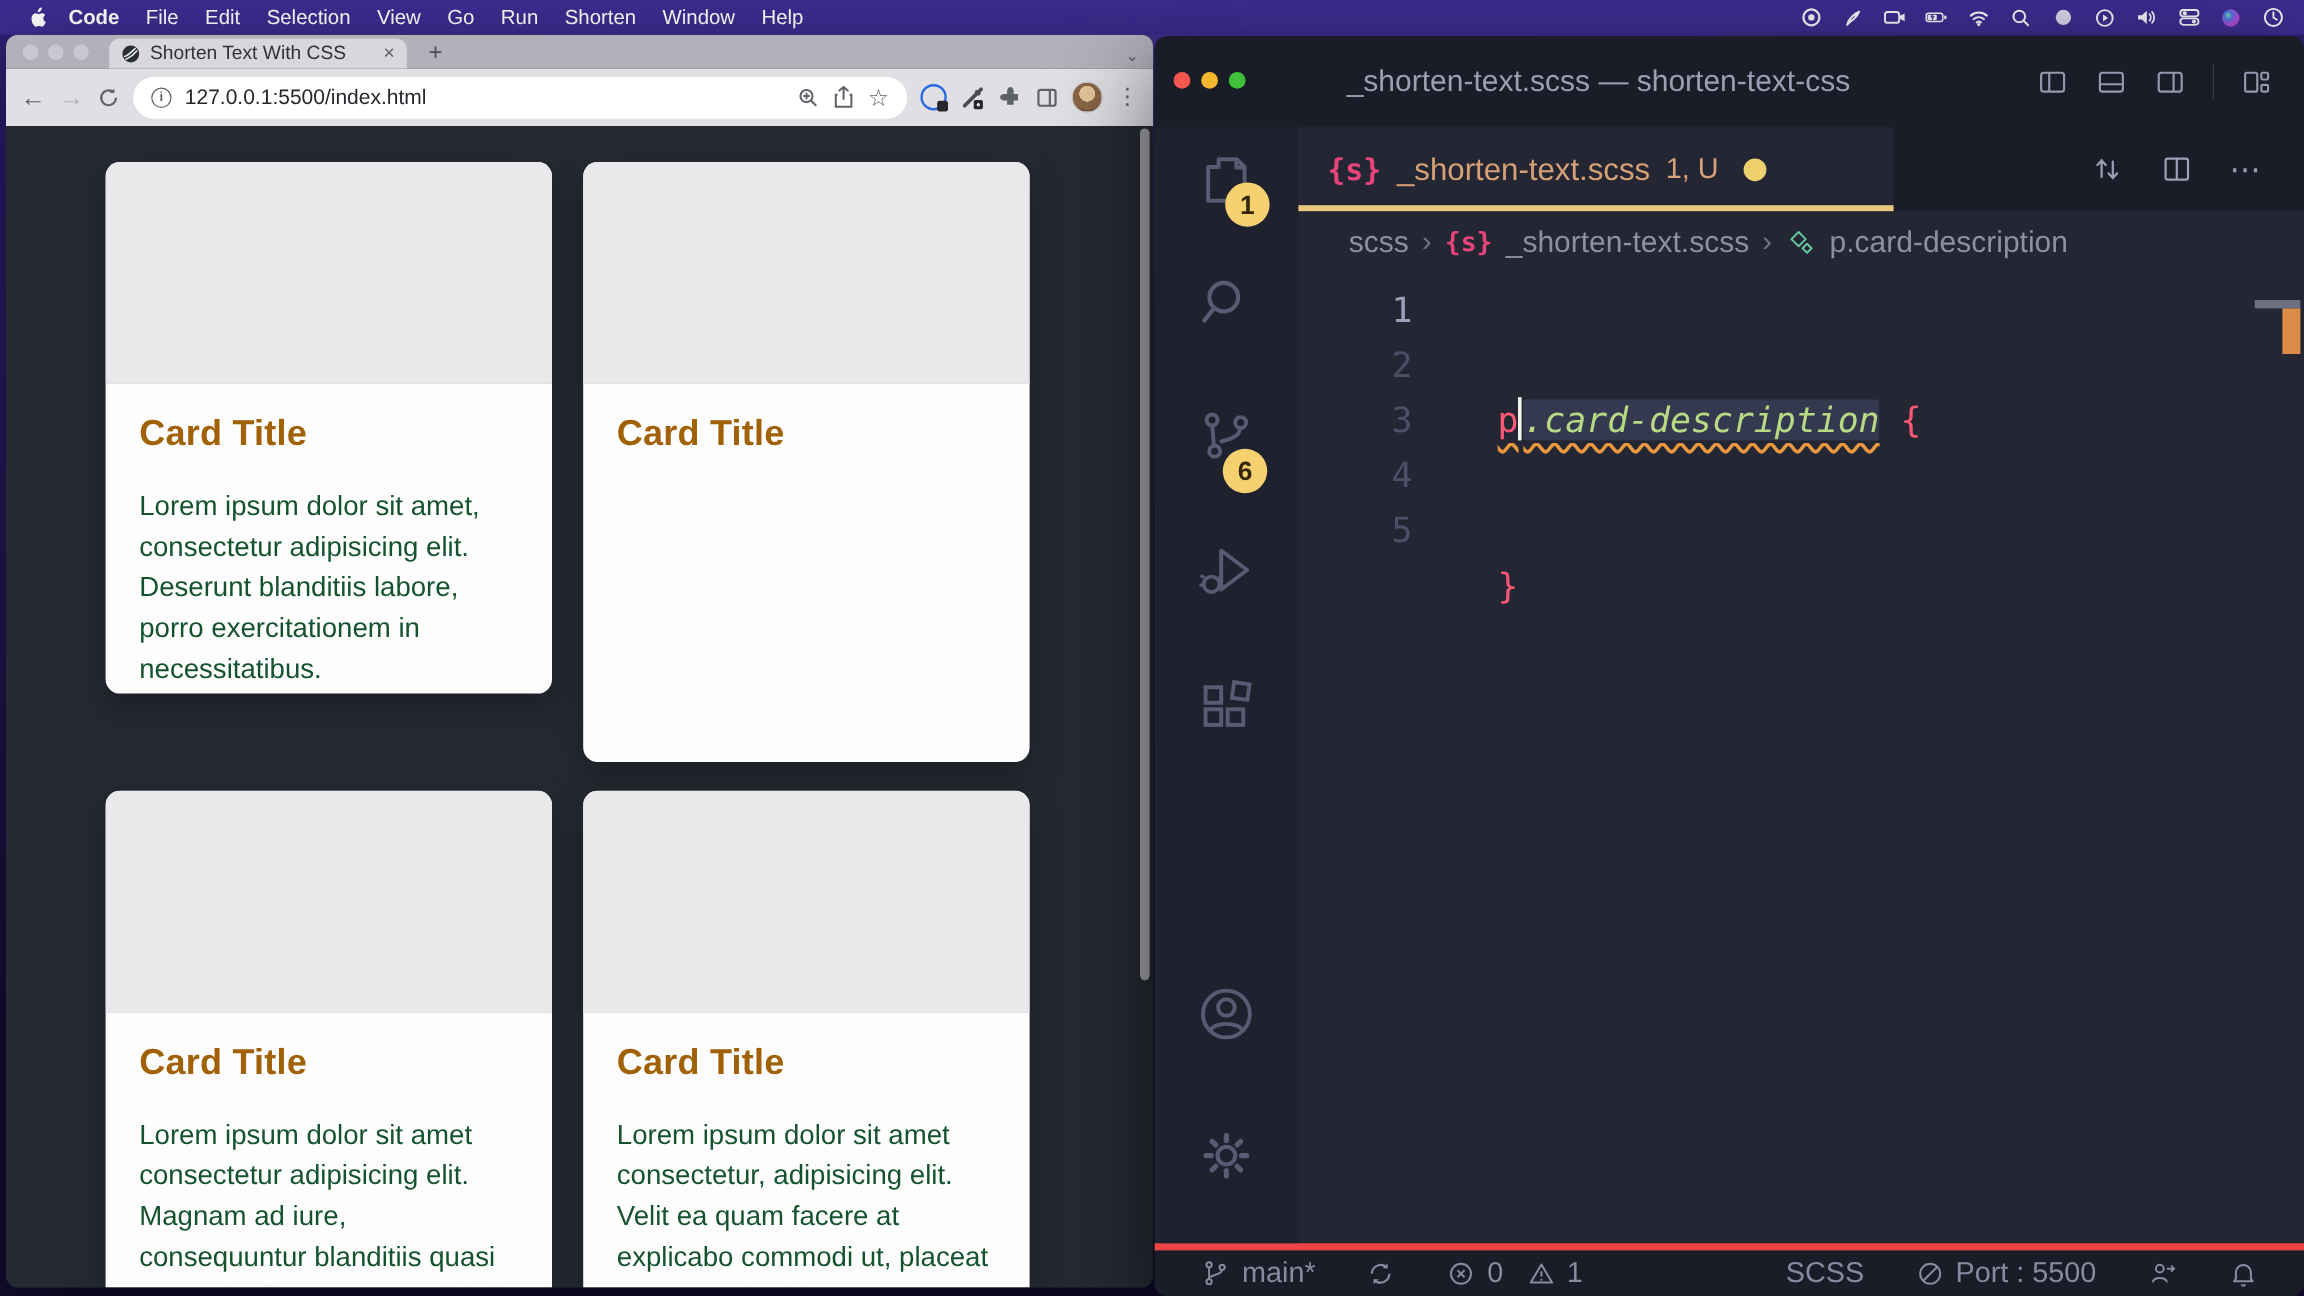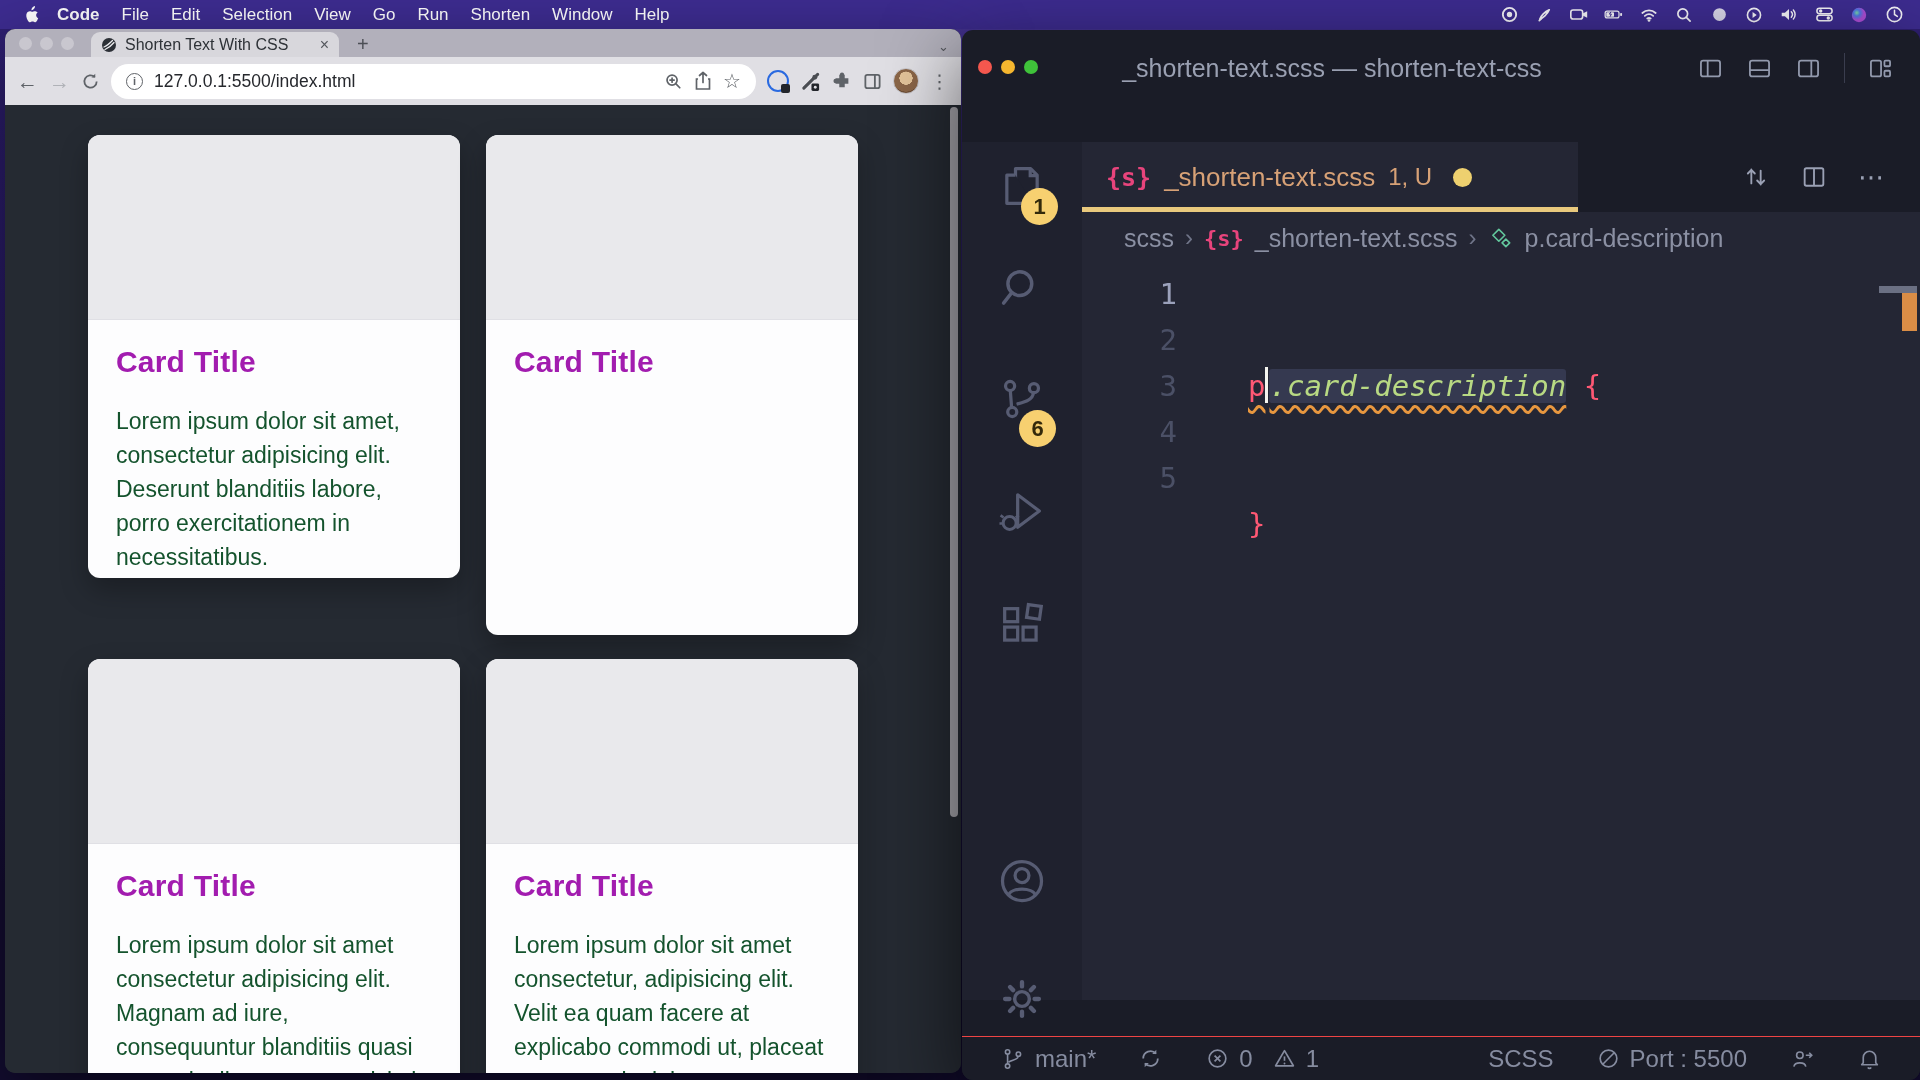--- a/index.html
+++ b/index.html
@@ -42,31 +42,31 @@
   .ext-ico { color:#5f6368; display:flex; align-items:center; }
   .lock-ico { width:22px; height:22px; border:2.5px solid #2a6ae0; border-radius:50%; position:relative; }
   .lock-ico::after { content:""; position:absolute; right:-3px; bottom:-3px; width:9px; height:9px; background:#23262b; border-radius:2px; }
   .avatar { width:26px; height:26px; border-radius:50%; background:radial-gradient(circle at 50% 38%, #e4c49a 0 34%, #8a6547 35% 70%, #6f4f36 71%); border:1px solid #c7c6cb; }
   .dots-v { font-size:19px; color:#5f6368; letter-spacing:0; }
 
   .b-content { position:absolute; left:0; top:76px; width:956px; height:968px; background:#252a32; overflow:hidden; }
   .card { position:absolute; width:372px; background:#fdfdfe; border-radius:12px; overflow:hidden; box-shadow:0 12px 28px rgba(0,0,0,.28); }
   .card-img { height:185px; background:#e9e9ec; border-bottom:1px solid #e0e0e5; }
   .card-pad { padding:25px 28px 0; }
-  .card-title { font-size:30px; font-weight:bold; color:#a21caf; letter-spacing:.2px; }
+  .card-title { font-size:30px; font-weight:bold; color:#a16207; letter-spacing:.2px; }
   .card-text { margin-top:25px; font-size:23px; line-height:34px; color:#14532d; }
   #card1 { left:83px; top:30px;  height:443px; }
   #card2 { left:481px; top:30px; height:500px; }
   #card3 { left:83px; top:554px; height:560px; }
   #card4 { left:481px; top:554px; height:560px; }
   .b-scrollbar { position:absolute; right:3px; top:2px; width:8px; height:710px; border-radius:4px; background:#a3a2a8; }
 
   
   .vscode { position:absolute; left:962px; top:30px; width:958px; height:1050px; border-radius:11px; overflow:hidden;
-            background:#1a1c27; box-shadow:0 25px 80px rgba(0,0,0,.6); display:flex; flex-direction:column;gap:36px; }
+            background:#1a1c27; box-shadow:0 25px 80px rgba(0,0,0,.6); display:flex; flex-direction:column; }
   .v-titlebar { position:relative; height:76px; flex:none; }
   .v-lights { position:absolute; left:16px; top:30px; display:flex; gap:9px; }
   .v-light { width:14px; height:14px; border-radius:50%; }
   .v-light.red { background:#f4574e; } .v-light.yel { background:#f5b62f; } .v-light.grn { background:#3fc23a; }
   .v-title { position:absolute; left:80px; top:0; width:580px; height:76px; line-height:76px; text-align:center;
              font-size:25px; color:#9aa0b2; white-space:nowrap; }
   .v-layouts { position:absolute; right:26px; top:0; height:76px; display:flex; gap:22px; align-items:center; color:#9299ad; }
   .v-layouts .sep { width:1px; height:30px; background:#3a3d4e; }
 
   .v-main { flex:1; display:flex; min-height:0; }
@@ -98,21 +98,21 @@
   .codebody { position:absolute; left:166px; top:7px; white-space:pre; }
   .wavy { text-decoration:underline; text-decoration-style:wavy; text-decoration-color:#e8973f;
           text-decoration-thickness:2.5px; text-underline-offset:9px; text-decoration-skip-ink:none; }
   .tok-tag { color:#ff5874; }
   .tok-class { color:#b8d983; font-style:italic; background:#353950; border-radius:3px; }
   .tok-brace { color:#ff5874; }
   .cursor { display:inline-block; width:3px; height:36px; background:#f4f4ee; vertical-align:-7px; margin-right:1px; }
   .ov-gray { position:absolute; right:3px; top:22px; width:38px; height:7px; background:#6b7083; }
   .ov-orange { position:absolute; right:3px; top:29px; width:15px; height:38px; background:#da8d46; }
 
-  .v-statusbar { height:44px; flex:none; background:#1a1c27; border-top:1px solid #ef4444; display:flex; align-items:center;
+  .v-statusbar { height:44px; flex:none; background:#1a1c27; border-top:6px solid #ef4444; display:flex; align-items:center;
                  justify-content:space-between; padding:0 38px; color:#868ca0; font-size:24px; }
   .sb-group { display:flex; align-items:center; gap:42px; }
   .sb-item { display:flex; align-items:center; gap:9px; white-space:nowrap; }
   .sb-item svg { flex:none; }
   svg { display:block; }
 </style>
 </head>
 <body>
 
 <div id="screen">

